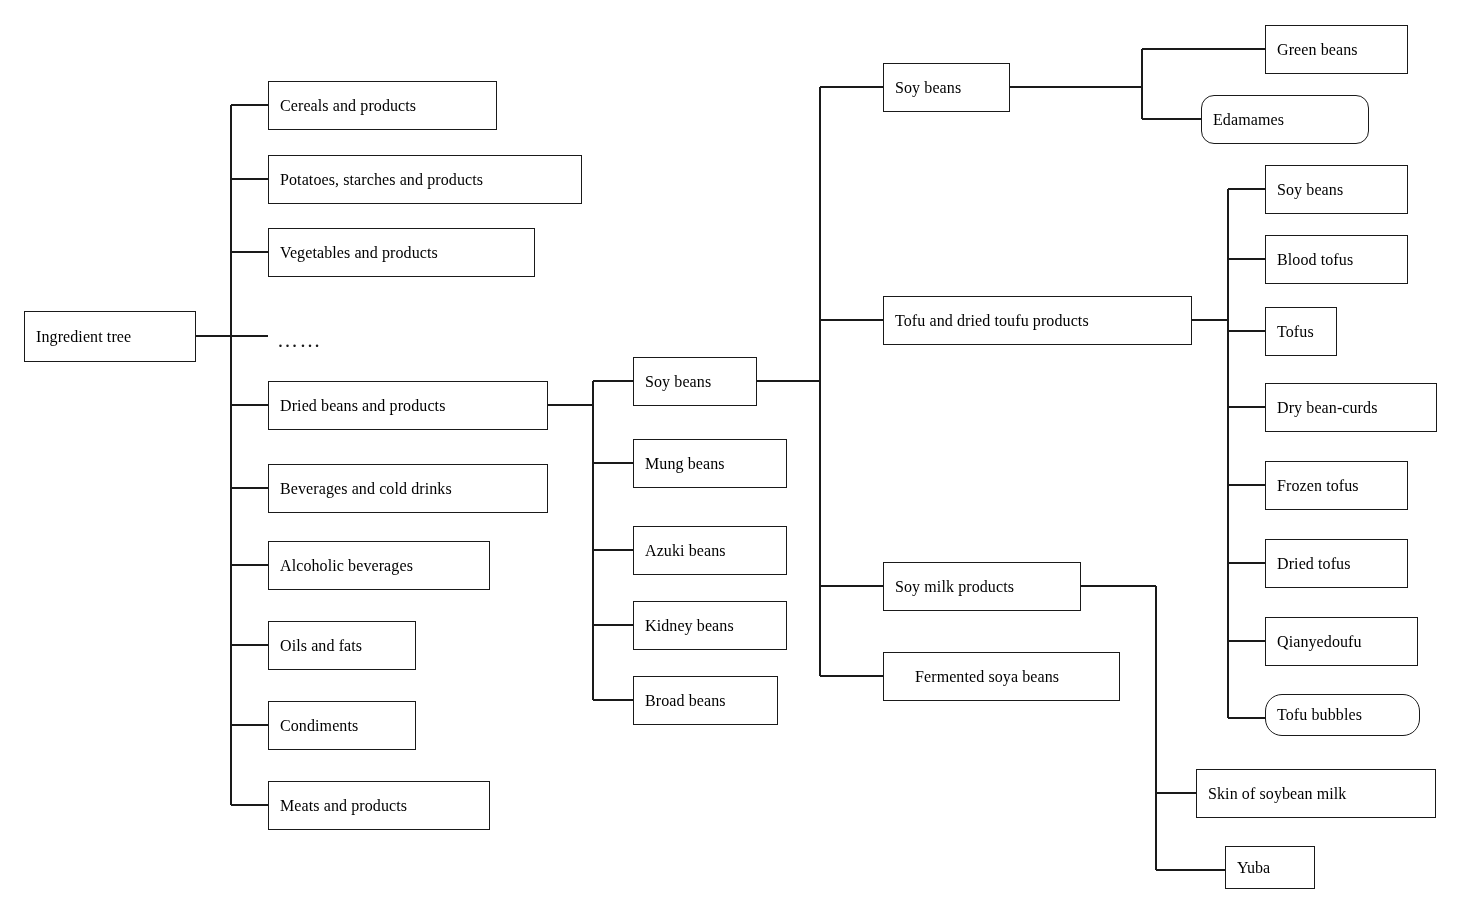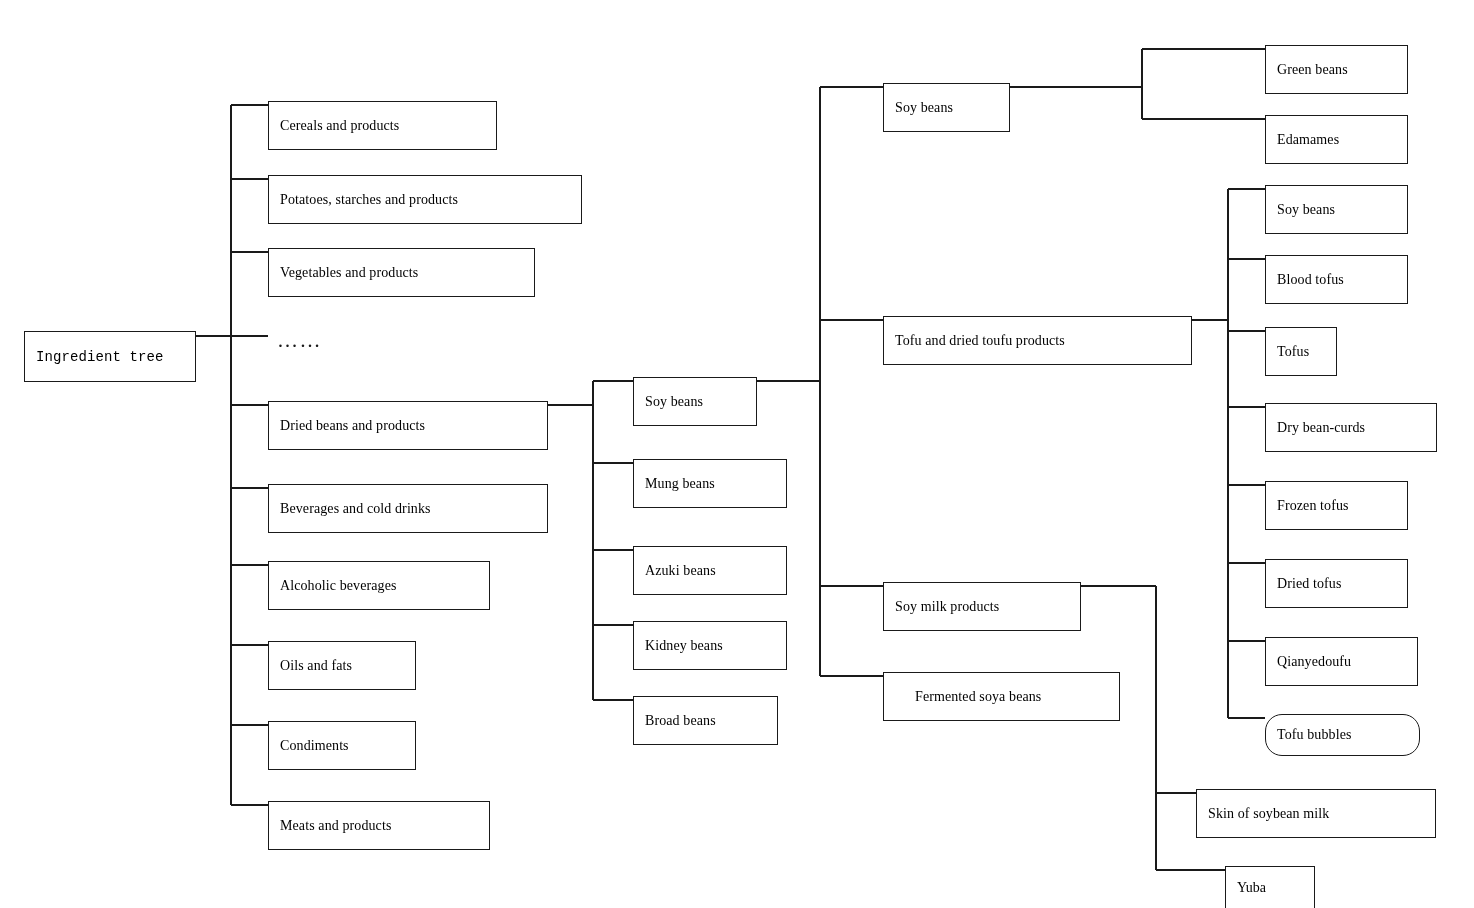--- a/index.html
+++ b/index.html
@@ -24,27 +24,26 @@
     pointer-events: none;
   }
   .node {
     position: absolute;
     box-sizing: border-box;
     border: 1.6px solid #1a1a1a;
     background: #ffffff;
     display: flex;
     align-items: center;
     color: #000000;
-    font-size: 14px;
+    font-size: 16px;
     line-height: 1;
     padding-left: 11px;
     padding-right: 11px;
     white-space: nowrap;
     letter-spacing: 0.1px;
-    margin-top: 20px;
   }
   .ellipsis {
     position: absolute;
     color: #1a1a1a;
     font-size: 21px;
     letter-spacing: 1.5px;
     line-height: 1;
     white-space: nowrap;
   }
 </style>
@@ -91,41 +90,41 @@
       <line x1="1228" y1="485" x2="1265" y2="485" stroke="#1a1a1a" stroke-width="1.6" shape-rendering="crispEdges"></line>
       <line x1="1228" y1="563" x2="1265" y2="563" stroke="#1a1a1a" stroke-width="1.6" shape-rendering="crispEdges"></line>
       <line x1="1228" y1="641" x2="1265" y2="641" stroke="#1a1a1a" stroke-width="1.6" shape-rendering="crispEdges"></line>
       <line x1="1228" y1="718" x2="1265" y2="718" stroke="#1a1a1a" stroke-width="1.6" shape-rendering="crispEdges"></line>
       <line x1="1081" y1="586" x2="1156" y2="586" stroke="#1a1a1a" stroke-width="1.6" shape-rendering="crispEdges"></line>
       <line x1="1156" y1="586" x2="1156" y2="870" stroke="#1a1a1a" stroke-width="1.6" shape-rendering="crispEdges"></line>
       <line x1="1156" y1="793" x2="1196" y2="793" stroke="#1a1a1a" stroke-width="1.6" shape-rendering="crispEdges"></line>
       <line x1="1156" y1="870" x2="1225" y2="870" stroke="#1a1a1a" stroke-width="1.6" shape-rendering="crispEdges"></line>
     </svg>
   <div id="nodes-layer">
-      <div class="node" style="left: 24px; top: 311px; width: 172px; height: 51px; font-family: Liberation Mono, monospace;">Ingredient tree</div>
+      <div class="node" style="left: 24px; top: 311px; width: 172px; height: 51px;">Ingredient tree</div>
       <div class="node" style="left: 268px; top: 81px; width: 229px; height: 49px;">Cereals and products</div>
       <div class="node" style="left: 268px; top: 155px; width: 314px; height: 49px;">Potatoes, starches and products</div>
       <div class="node" style="left: 268px; top: 228px; width: 267px; height: 49px;">Vegetables and products</div>
       <div class="node" style="left: 268px; top: 381px; width: 280px; height: 49px;">Dried beans and products</div>
       <div class="node" style="left: 268px; top: 464px; width: 280px; height: 49px;">Beverages and cold drinks</div>
       <div class="node" style="left: 268px; top: 541px; width: 222px; height: 49px;">Alcoholic beverages</div>
       <div class="node" style="left: 268px; top: 621px; width: 148px; height: 49px;">Oils and fats</div>
       <div class="node" style="left: 268px; top: 701px; width: 148px; height: 49px;">Condiments</div>
       <div class="node" style="left: 268px; top: 781px; width: 222px; height: 49px;">Meats and products</div>
       <div class="node" style="left: 633px; top: 357px; width: 124px; height: 49px;">Soy beans</div>
       <div class="node" style="left: 633px; top: 439px; width: 154px; height: 49px;">Mung beans</div>
       <div class="node" style="left: 633px; top: 526px; width: 154px; height: 49px;">Azuki beans</div>
       <div class="node" style="left: 633px; top: 601px; width: 154px; height: 49px;">Kidney beans</div>
       <div class="node" style="left: 633px; top: 676px; width: 145px; height: 49px;">Broad beans</div>
       <div class="node" style="left: 883px; top: 63px; width: 127px; height: 49px;">Soy beans</div>
       <div class="node" style="left: 883px; top: 296px; width: 309px; height: 49px;">Tofu and dried toufu products</div>
       <div class="node" style="left: 883px; top: 562px; width: 198px; height: 49px;">Soy milk products</div>
       <div class="node" style="left: 883px; top: 652px; width: 237px; height: 49px; padding-left: 31px;">Fermented soya beans</div>
       <div class="node" style="left: 1265px; top: 25px; width: 143px; height: 49px;">Green beans</div>
-      <div class="node" style="left: 1265px; top: 95px; width: 143px; height: 49px;">Edamames</div>
+      <div class="node" style="left: 1201px; top: 95px; width: 168px; height: 49px; border-radius: 13px;">Edamames</div>
       <div class="node" style="left: 1265px; top: 165px; width: 143px; height: 49px;">Soy beans</div>
       <div class="node" style="left: 1265px; top: 235px; width: 143px; height: 49px;">Blood tofus</div>
       <div class="node" style="left: 1265px; top: 307px; width: 72px; height: 49px;">Tofus</div>
       <div class="node" style="left: 1265px; top: 383px; width: 172px; height: 49px;">Dry bean-curds</div>
       <div class="node" style="left: 1265px; top: 461px; width: 143px; height: 49px;">Frozen tofus</div>
       <div class="node" style="left: 1265px; top: 539px; width: 143px; height: 49px;">Dried tofus</div>
       <div class="node" style="left: 1265px; top: 617px; width: 153px; height: 49px;">Qianyedoufu</div>
       <div class="node" style="left: 1265px; top: 694px; width: 155px; height: 42px; border-radius: 17px;">Tofu bubbles</div>
       <div class="node" style="left: 1196px; top: 769px; width: 240px; height: 49px;">Skin of soybean milk</div>
       <div class="node" style="left: 1225px; top: 846px; width: 90px; height: 43px;">Yuba</div>

